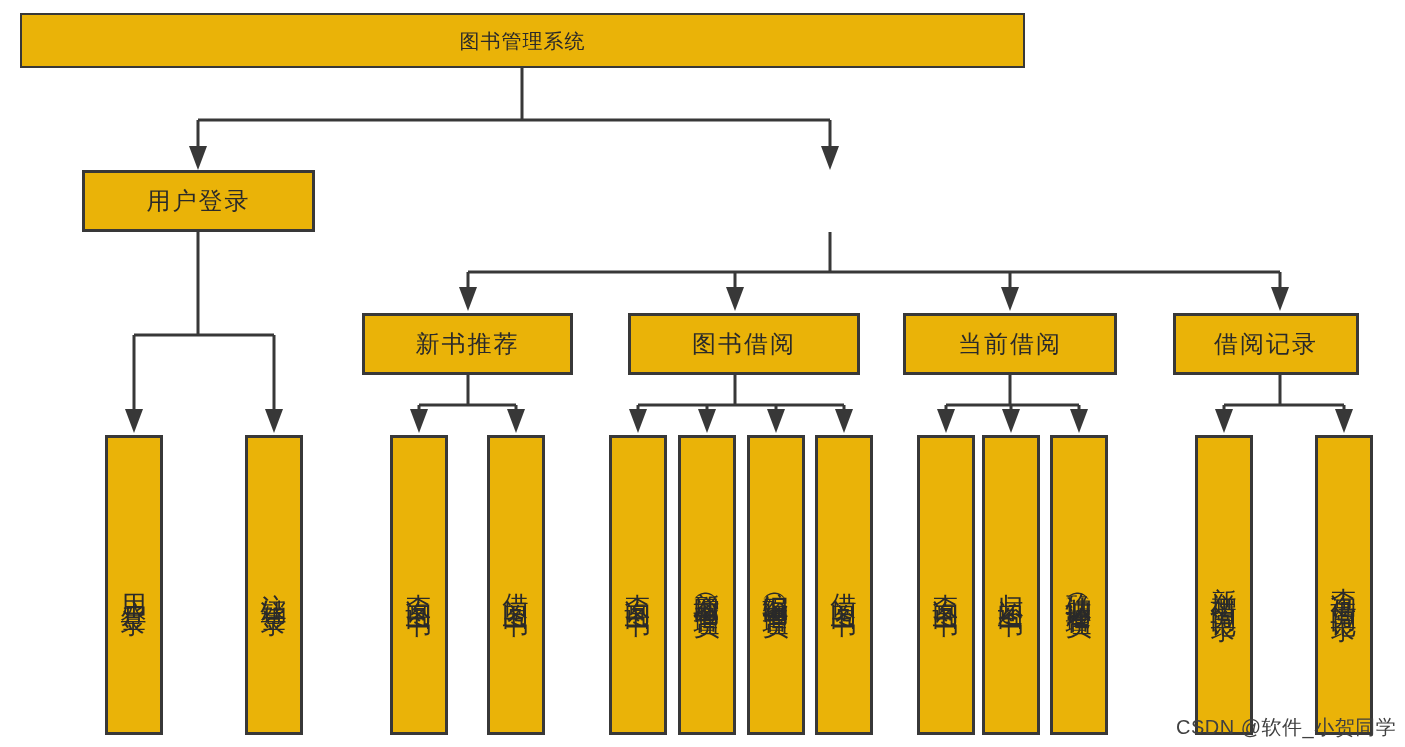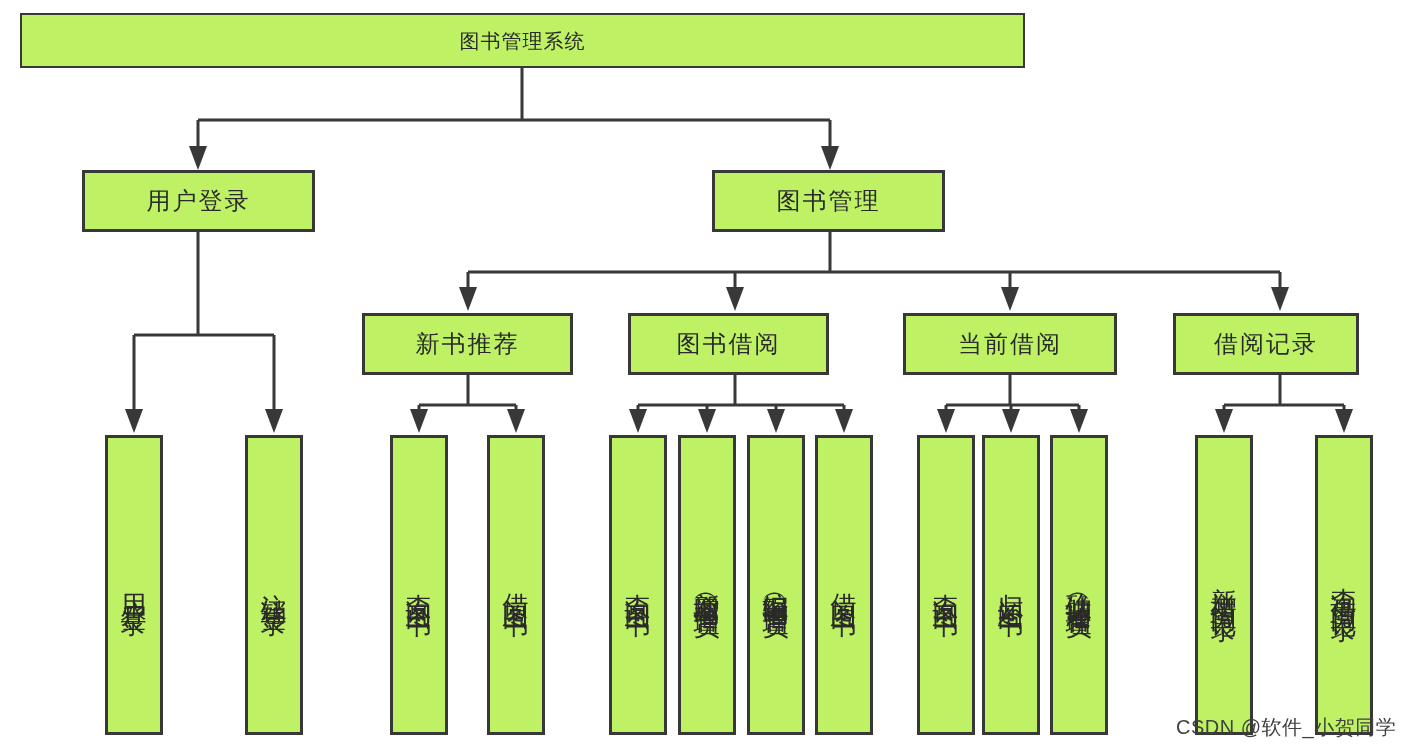--- a/index.html
+++ b/index.html
@@ -20,21 +20,21 @@
     position: absolute;
     left: 0;
     top: 0;
     width: 1405px;
     height: 747px;
     pointer-events: none;
   }
   .node {
     position: absolute;
     box-sizing: border-box;
-    background: #bef264;
+    background: #eab308;
     border: 3px solid #383838;
     display: flex;
     align-items: center;
     justify-content: center;
     text-align: center;
     line-height: 1;
   }
   .node.root {
     left: 20px; top: 13px;
     width: 1005px; height: 55px;
@@ -43,21 +43,21 @@
     letter-spacing: 1px;
   }
   .node.branch {
     height: 62px;
     font-size: 24px;
     letter-spacing: 2px;
   }
   .n-user-login   { left: 82px;   top: 170px; width: 233px; }
   .n-book-mgmt    { left: 712px;  top: 170px; width: 233px; }
   .n-new-book     { left: 362px;  top: 313px; width: 211px; }
-  .n-borrow       { left: 628px;  top: 313px; width: 201px; }
+  .n-borrow       { left: 628px;  top: 313px; width: 232px; }
   .n-current      { left: 903px;  top: 313px; width: 214px; }
   .n-records      { left: 1173px; top: 313px; width: 186px; }
   .node.leaf {
     top: 435px;
     width: 58px;
     height: 300px;
     font-size: 26px;
     writing-mode: vertical-rl;
     text-orientation: mixed;
     letter-spacing: 6px;
@@ -128,21 +128,20 @@
       <polygon points="1002,409 1020,409 1011,433"></polygon>
       <polygon points="1070,409 1088,409 1079,433"></polygon>
       <polygon points="1215,409 1233,409 1224,433"></polygon>
       <polygon points="1335,409 1353,409 1344,433"></polygon>
     </g>
   </svg>
 
   <div class="node root">图书管理系统</div>
 
   <div class="node branch n-user-login">用户登录</div>
-  <div class="node branch n-book-mgmt">图书管理</div>
 
   <div class="node branch n-new-book">新书推荐</div>
   <div class="node branch n-borrow">图书借阅</div>
   <div class="node branch n-current">当前借阅</div>
   <div class="node branch n-records">借阅记录</div>
 
   <div class="node leaf l1">用户登录</div>
   <div class="node leaf l2">注销登录</div>
   <div class="node leaf l3">查询图书</div>
   <div class="node leaf l4">借阅图书</div>

